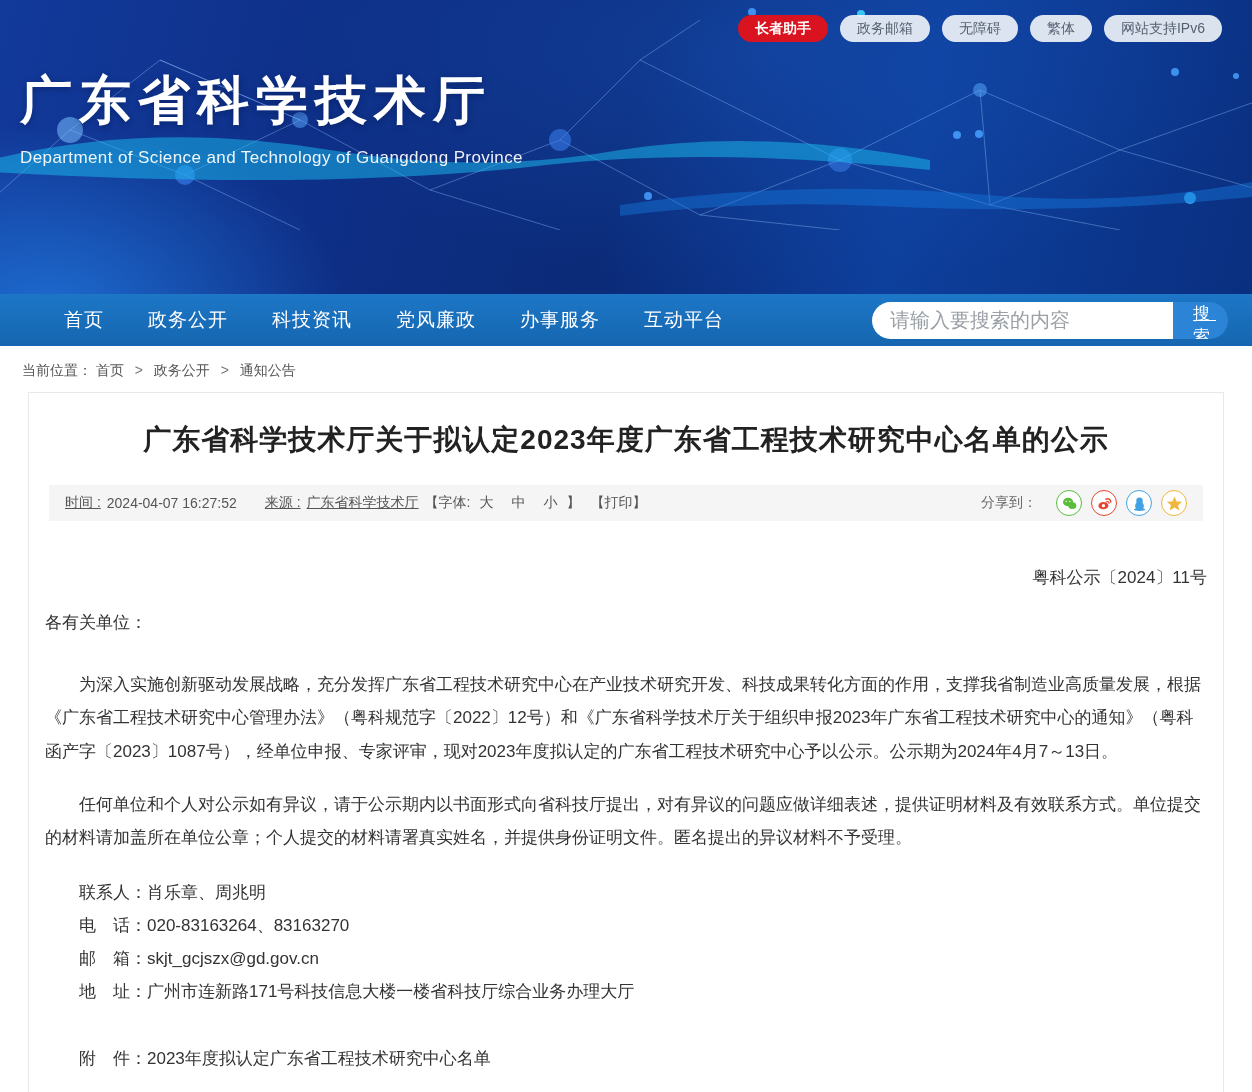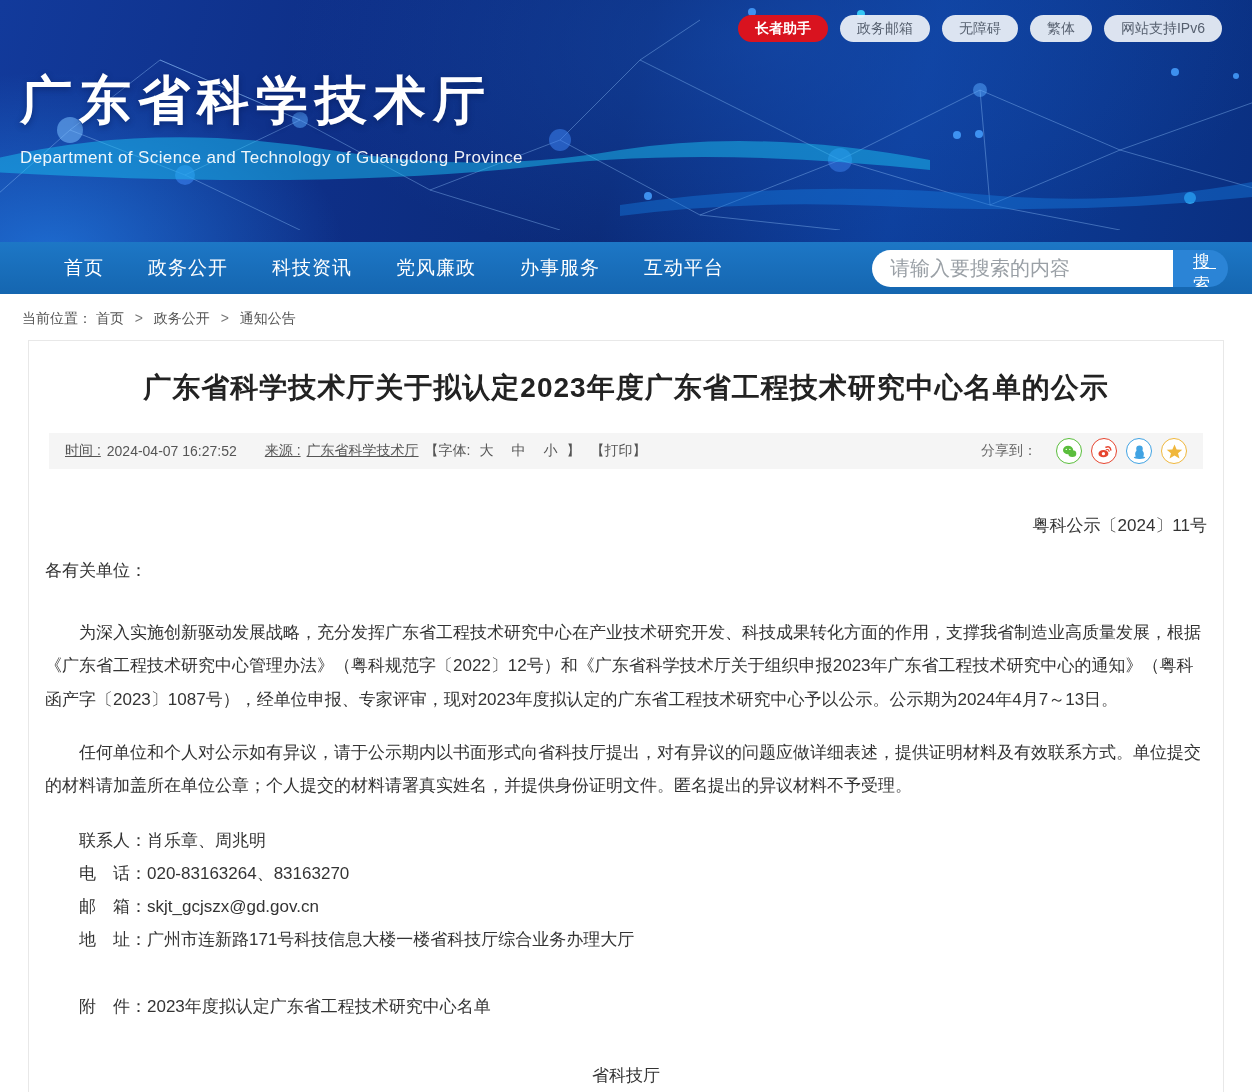--- a/index.html
+++ b/index.html
@@ -1,21 +1,21 @@
 <!DOCTYPE html>
 <html><head>
 <meta charset="utf-8">
 <style>
   * { margin:0; padding:0; box-sizing:border-box; }
   html,body { width:1252px; background:#ffffff; font-family:"Liberation Sans","DejaVu Sans",sans-serif; }
   body { position:relative; min-height:1092px; }
 
   
   .site-header{
-    position:relative; height:242px; overflow:hidden;
+    position:relative; height:294px; overflow:hidden;
     background:
       radial-gradient(ellipse 420px 260px at 4% 105%, rgba(40,150,255,.55), rgba(40,150,255,0) 70%),
       radial-gradient(ellipse 700px 340px at 62% 18%, rgba(23,80,180,.55), rgba(23,80,180,0) 70%),
       linear-gradient(104deg,#123a9b 0%,#0e2f87 28%,#0b2a77 50%,#0d3f9c 72%,#0a2f80 100%);
   }
   .header-art{ position:absolute; inset:0; pointer-events:none; }
   .quick-links{
     position:absolute; top:15px; right:30px; display:flex; gap:12px; align-items:center; z-index:5;
   }
   .pill{

